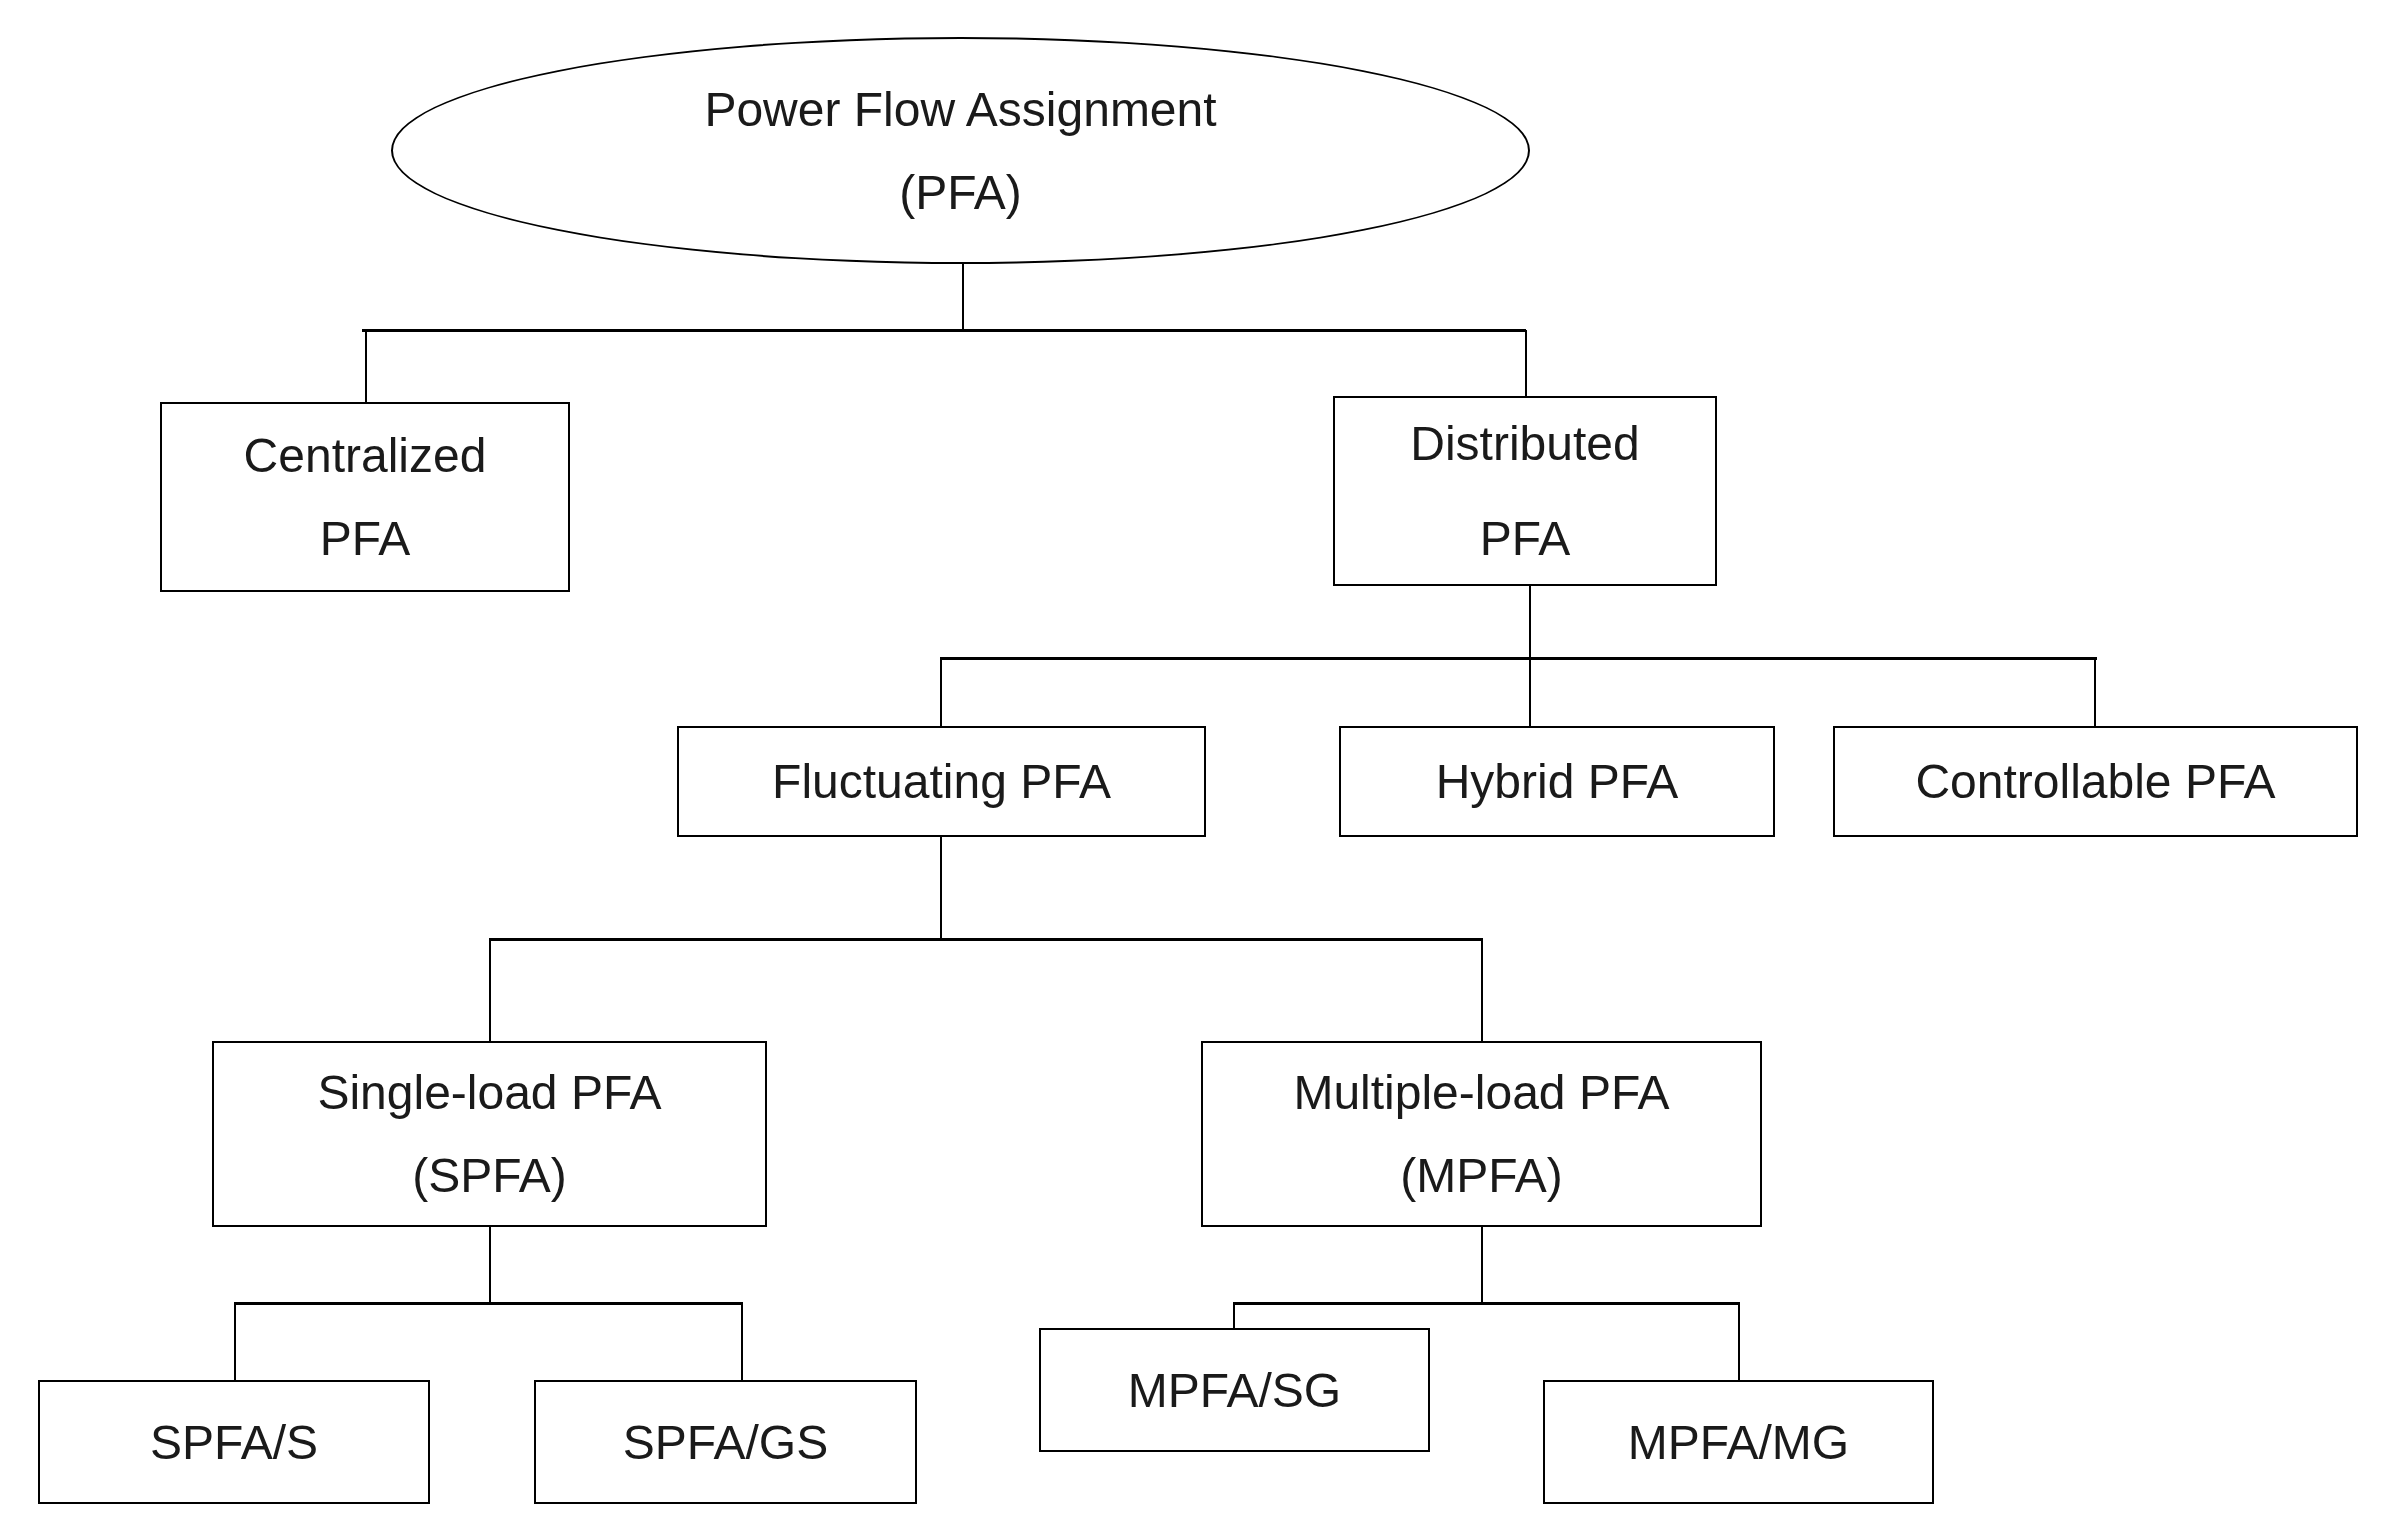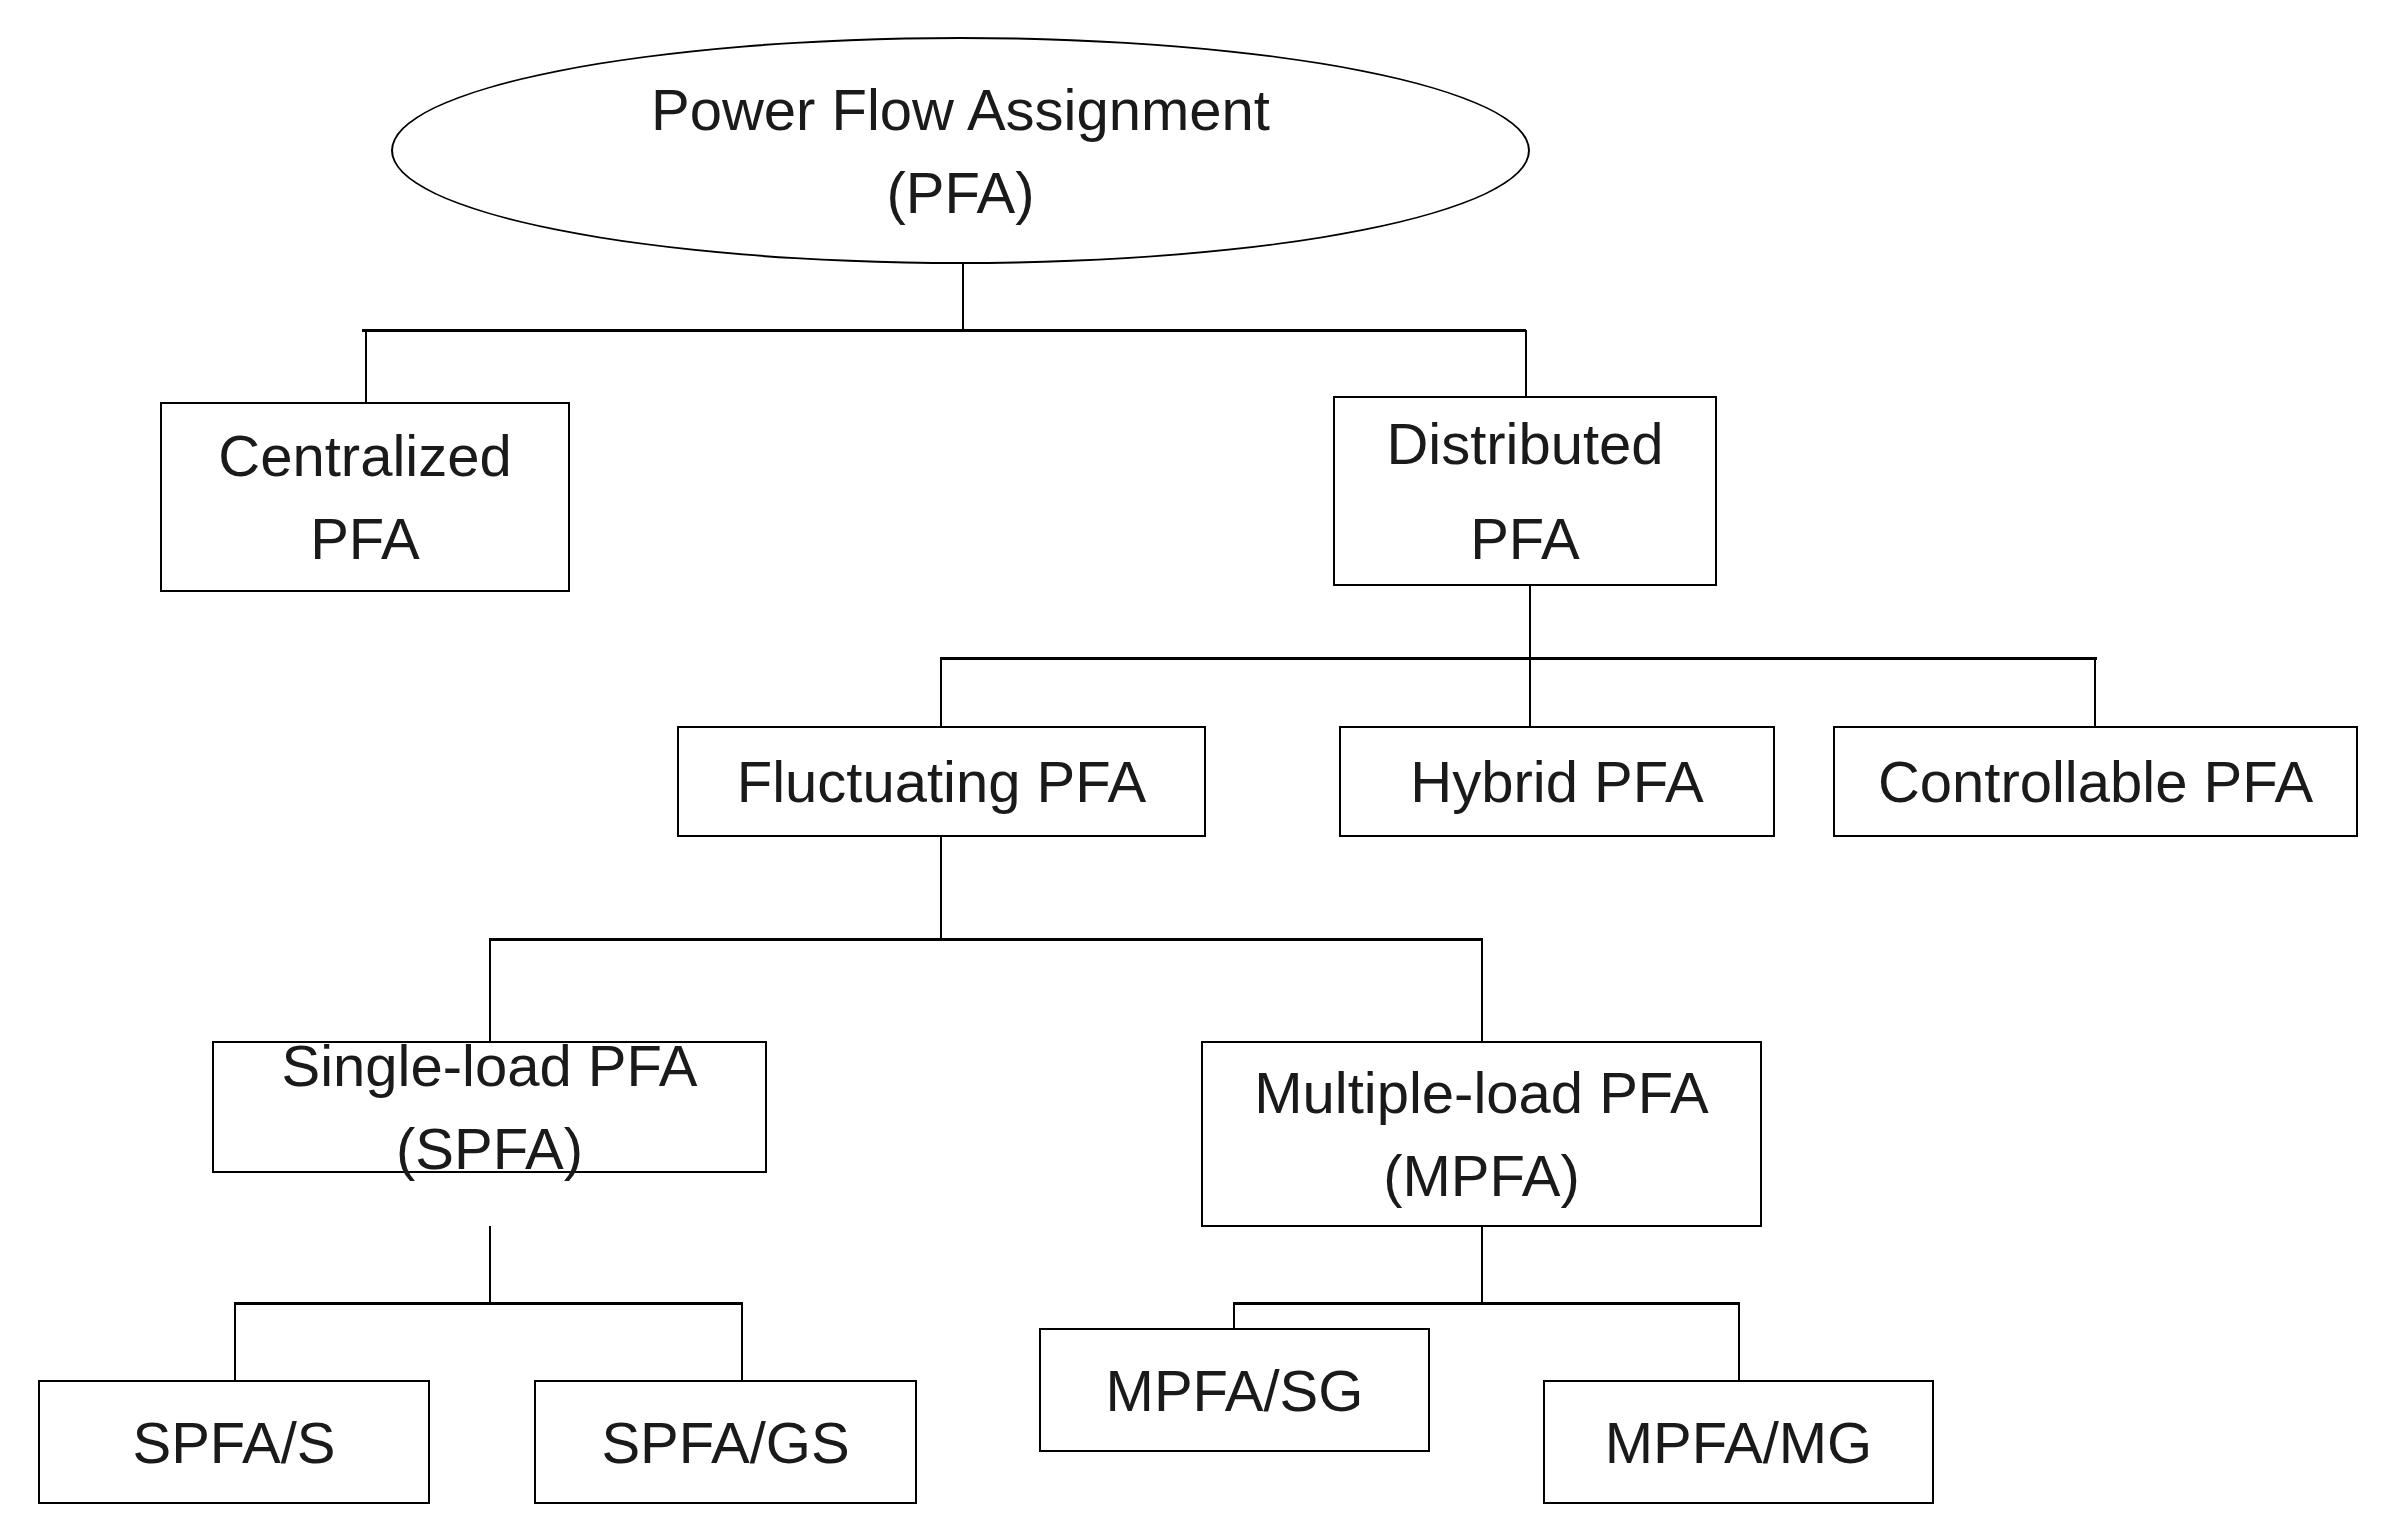--- a/index.html
+++ b/index.html
@@ -20,35 +20,35 @@
   .node {
     position: absolute;
     box-sizing: border-box;
     border: 2.6px solid #000000;
     background: #ffffff;
     display: flex;
     flex-direction: column;
     align-items: center;
     justify-content: center;
     text-align: center;
-    font-size: 58px;
+    font-size: 48px;
     line-height: 83px;
     color: #1a1a1a;
     z-index: 2;
   }
   .node .line { white-space: nowrap; }
   .ellipse { border-radius: 50%; }
 
   #n-pfa          { left: 391px;  top: 37px;   width: 1139px; height: 227px; }
   #n-centralized  { left: 160px;  top: 402px;  width: 410px;  height: 190px; }
   #n-distributed  { left: 1333px; top: 396px;  width: 384px;  height: 190px; gap: 12px; }
   #n-fluctuating  { left: 677px;  top: 726px;  width: 529px;  height: 111px; }
   #n-hybrid       { left: 1339px; top: 726px;  width: 436px;  height: 111px; }
   #n-controllable { left: 1833px; top: 726px;  width: 525px;  height: 111px; }
-  #n-spfa         { left: 212px;  top: 1041px; width: 555px;  height: 132px; }
+  #n-spfa         { left: 212px;  top: 1041px; width: 555px;  height: 186px; }
   #n-mpfa         { left: 1201px; top: 1041px; width: 561px;  height: 186px; }
   #n-spfa-s       { left: 38px;   top: 1380px; width: 392px;  height: 124px; }
   #n-spfa-gs      { left: 534px;  top: 1380px; width: 383px;  height: 124px; }
   #n-mpfa-sg      { left: 1039px; top: 1328px; width: 391px;  height: 124px; }
   #n-mpfa-mg      { left: 1543px; top: 1380px; width: 391px;  height: 124px; }
 
   
   .conn { position: absolute; background: #000000; z-index: 1; }
   .v { width: 1.7px; }
   .h { height: 2.6px; }

